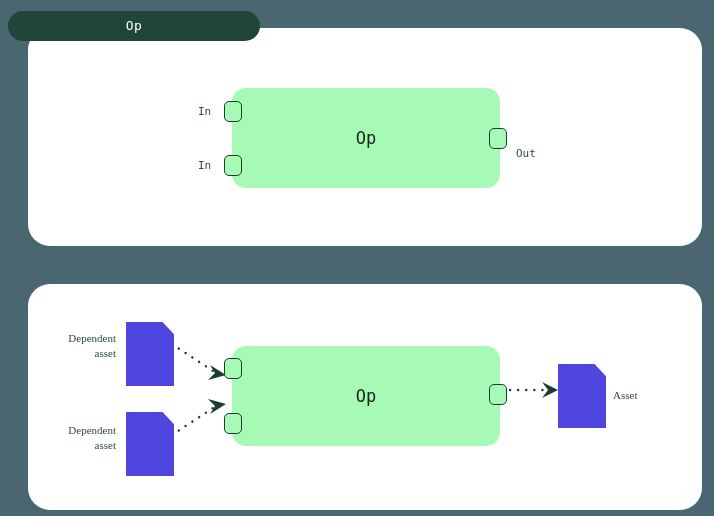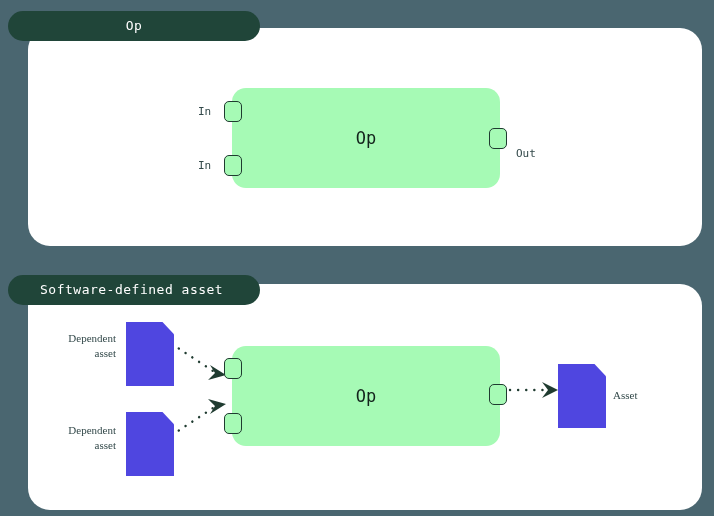--- a/index.html
+++ b/index.html
@@ -191,21 +191,20 @@
   <div class="port-label" id="label-in-2">In</div>
 
   <div class="port" id="port-out-1"></div>
   <div class="port-label" id="label-out-1">Out</div>
 </div>
 
 <div class="panel" id="panel-sda">
 
   <div class="panel-card"></div>
 
-  <div class="panel-tab" id="tab-sda">Software-defined asset</div>
 </div>
 
 <div class="asset-icon" id="asset-dep-1"></div>
 <div class="asset-label" id="label-dep-1">Dependent
 asset</div>
 
 <div class="asset-icon" id="asset-dep-2"></div>
 <div class="asset-label" id="label-dep-2">Dependent
 asset</div>
 

